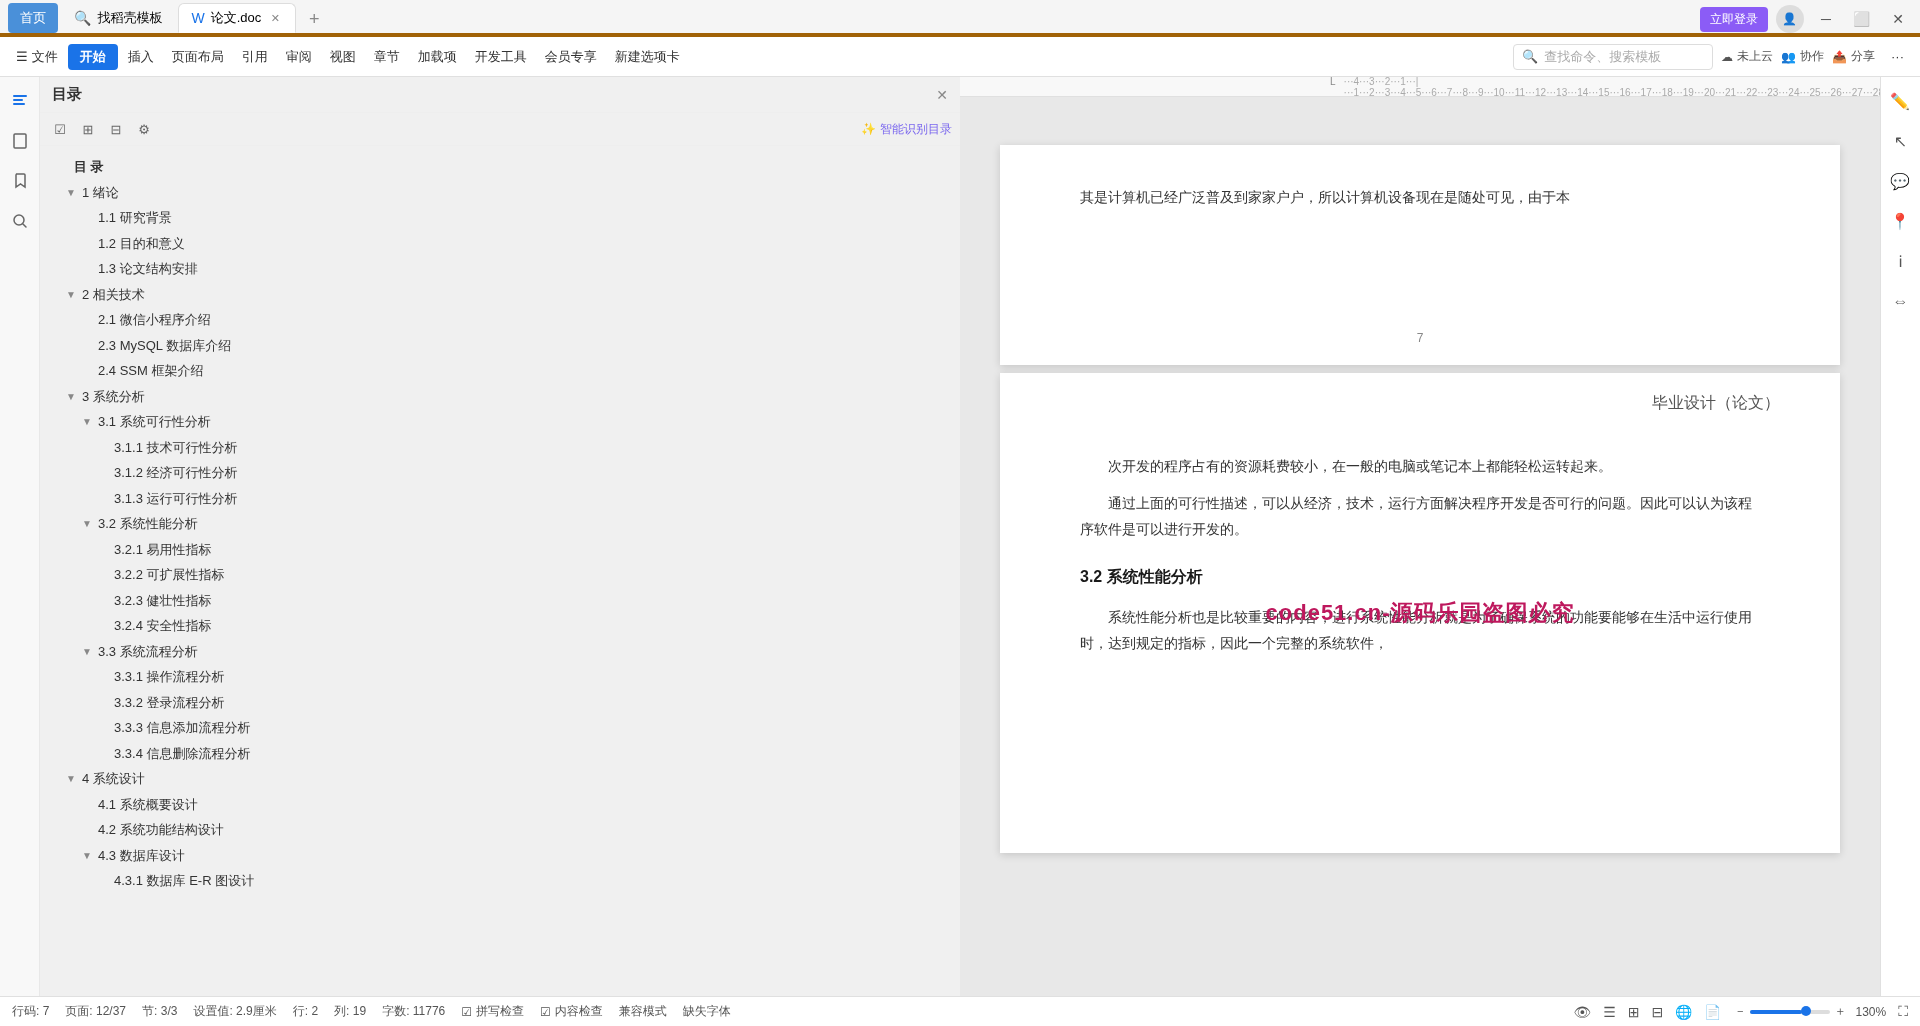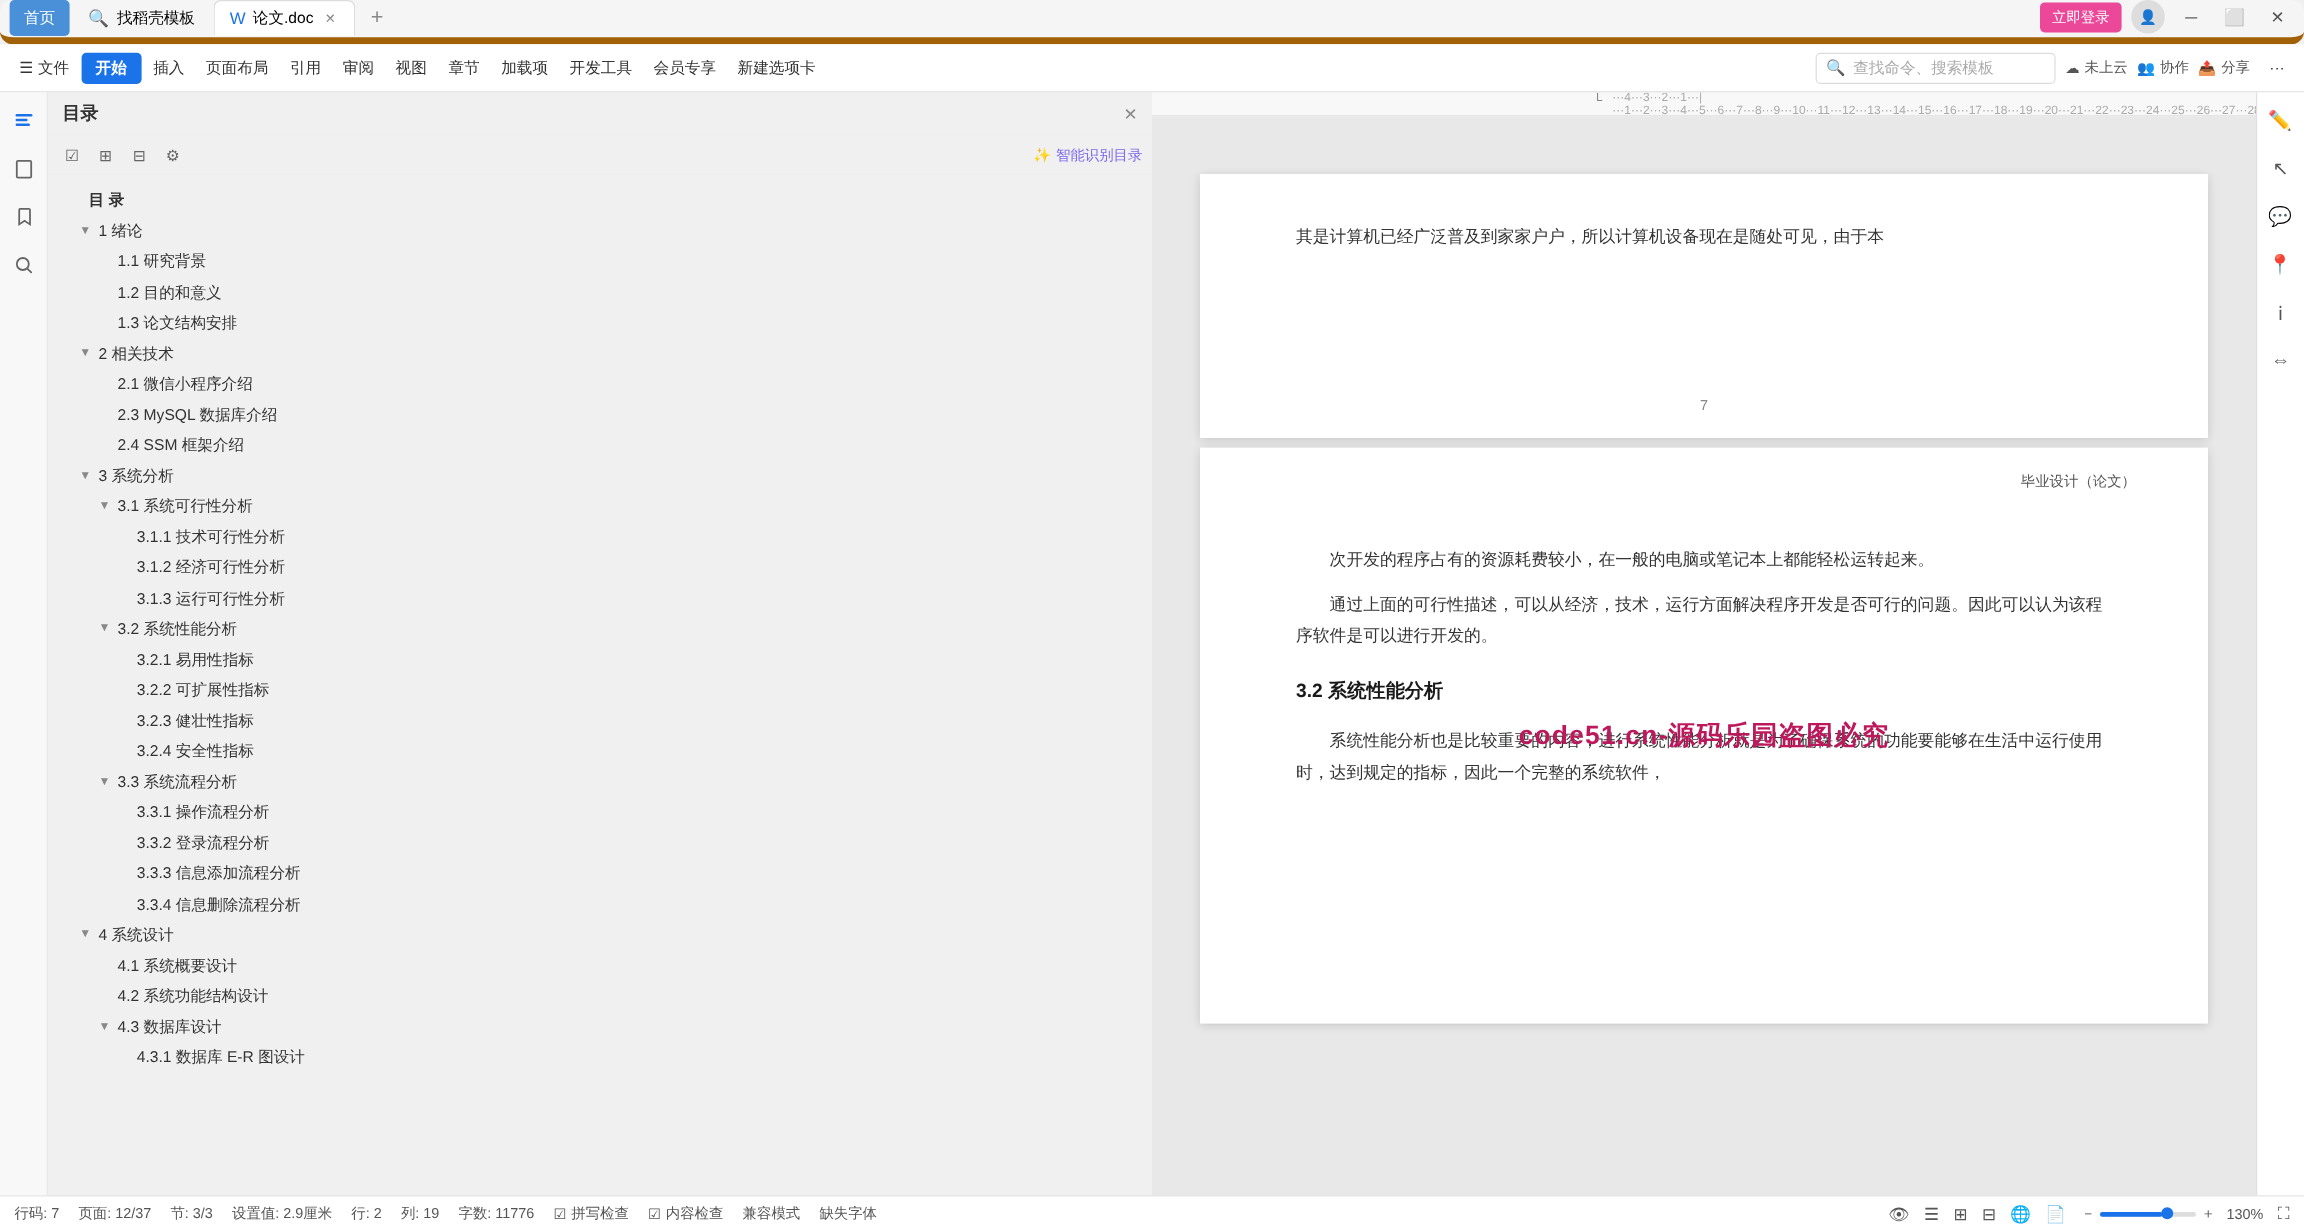--- a/index.html
+++ b/index.html
@@ -1,27 +1,26 @@
 <!DOCTYPE html>
 <html><head>
   <meta charset="utf-8">
   <style>
     * { margin: 0; padding: 0; box-sizing: border-box; }
     body { font-family: 'Microsoft YaHei', SimSun, sans-serif; font-size: 13px; background: #f0f0f0; width: 1920px; height: 1026px; overflow: hidden; }
 
     
     .title-bar {
       display: flex;
-      align-items: flex-start;
+      align-items: flex-end;
       height: 37px;
       background: #f5f5f5;
-      border-bottom: 6px solid #a16207;
+      border-bottom: 4px solid #a16207;
       padding: 0 8px;
       gap: 4px;
-      border-radius: 11px;
     }
     .tab {
       display: flex;
       align-items: center;
       padding: 4px 12px;
       border-radius: 6px 6px 0 0;
       height: 30px;
       font-size: 13px;
       cursor: pointer;
       gap: 6px;
@@ -70,21 +69,21 @@
       height: 28px;
       display: flex;
       align-items: center;
       justify-content: center;
       cursor: pointer;
       border-radius: 4px;
       font-size: 14px;
       color: #555;
     }
     .login-btn {
-      background: #ec4899;
+      background: #8b5cf6;
       color: white;
       border-radius: 4px;
       padding: 4px 10px;
       font-size: 12px;
       cursor: pointer;
     }
 
     
     .toolbar {
       display: flex;
@@ -311,21 +310,21 @@
     }
     .section-paragraph {
       text-indent: 2em;
       margin-bottom: 10px;
       line-height: 1.9;
     }
     .page-header-right {
       position: absolute;
       top: 20px;
       right: 60px;
-      font-size: 12px;
+      font-size: 16px;
       color: #555;
     }
 
     
     .right-panel {
       width: 40px;
       min-width: 40px;
       background: white;
       border-left: 1px solid #e0e0e0;
       display: flex;

